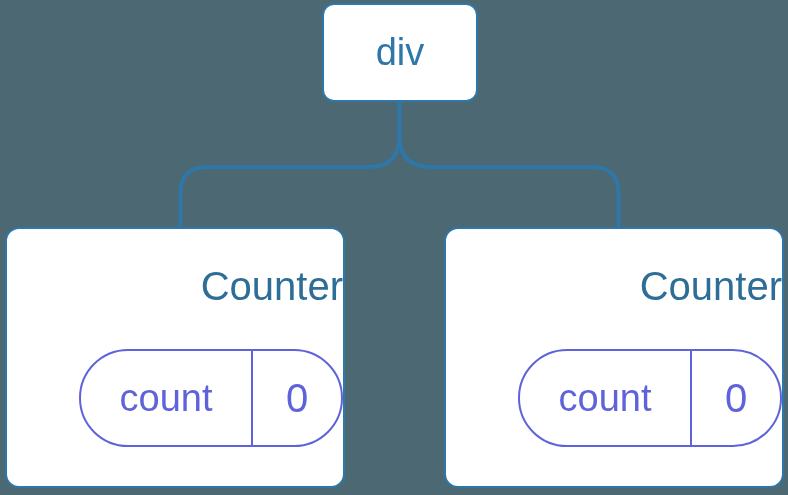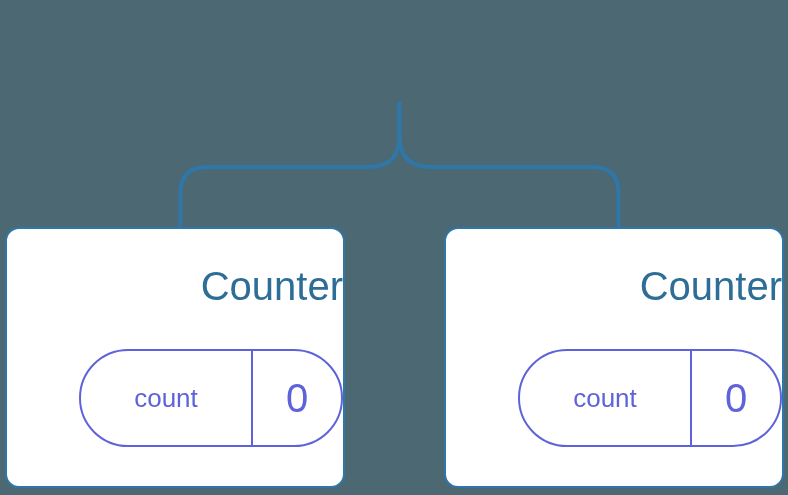--- a/index.html
+++ b/index.html
@@ -75,35 +75,38 @@
     color: var(--pill-purple, #5F63D9);
     background: var(--card-bg, #FFFFFF);
   }
   .state-key {
     width: 172px;
     box-sizing: border-box;
     border-right: 2px solid var(--pill-purple, #5F63D9);
     display: flex;
     align-items: center;
     justify-content: center;
-    font-size: 26px;
+    font-size: 38px;
   }
   .state-value {
     flex: 1;
     display: flex;
     align-items: center;
     justify-content: center;
     font-size: 40px;
   }
 </style>
 </head>
 <body>
 
 <div class="canvas">
 
+  <div class="root-node">
+    <span class="root-node-label">div</span>
+  </div>
 
   <svg class="connector" viewBox="0 0 788 495" xmlns="http://www.w3.org/2000/svg">
     <path d="M399.5,102 L399.5,136 Q399.5,167 368,167 L207,167 Q180.5,167 180.5,193 L180.5,227" fill="none" stroke="#2E77A8" stroke-width="4"></path>
     <path d="M399.5,102 L399.5,136 Q399.5,167 431,167 L592,167 Q618.5,167 618.5,193 L618.5,227" fill="none" stroke="#2E77A8" stroke-width="4"></path>
   </svg>
 
   <div class="component-card pos-left">
     <div class="component-title">Counter</div>
     <div class="state-pill">
       <div class="state-key">count</div>

